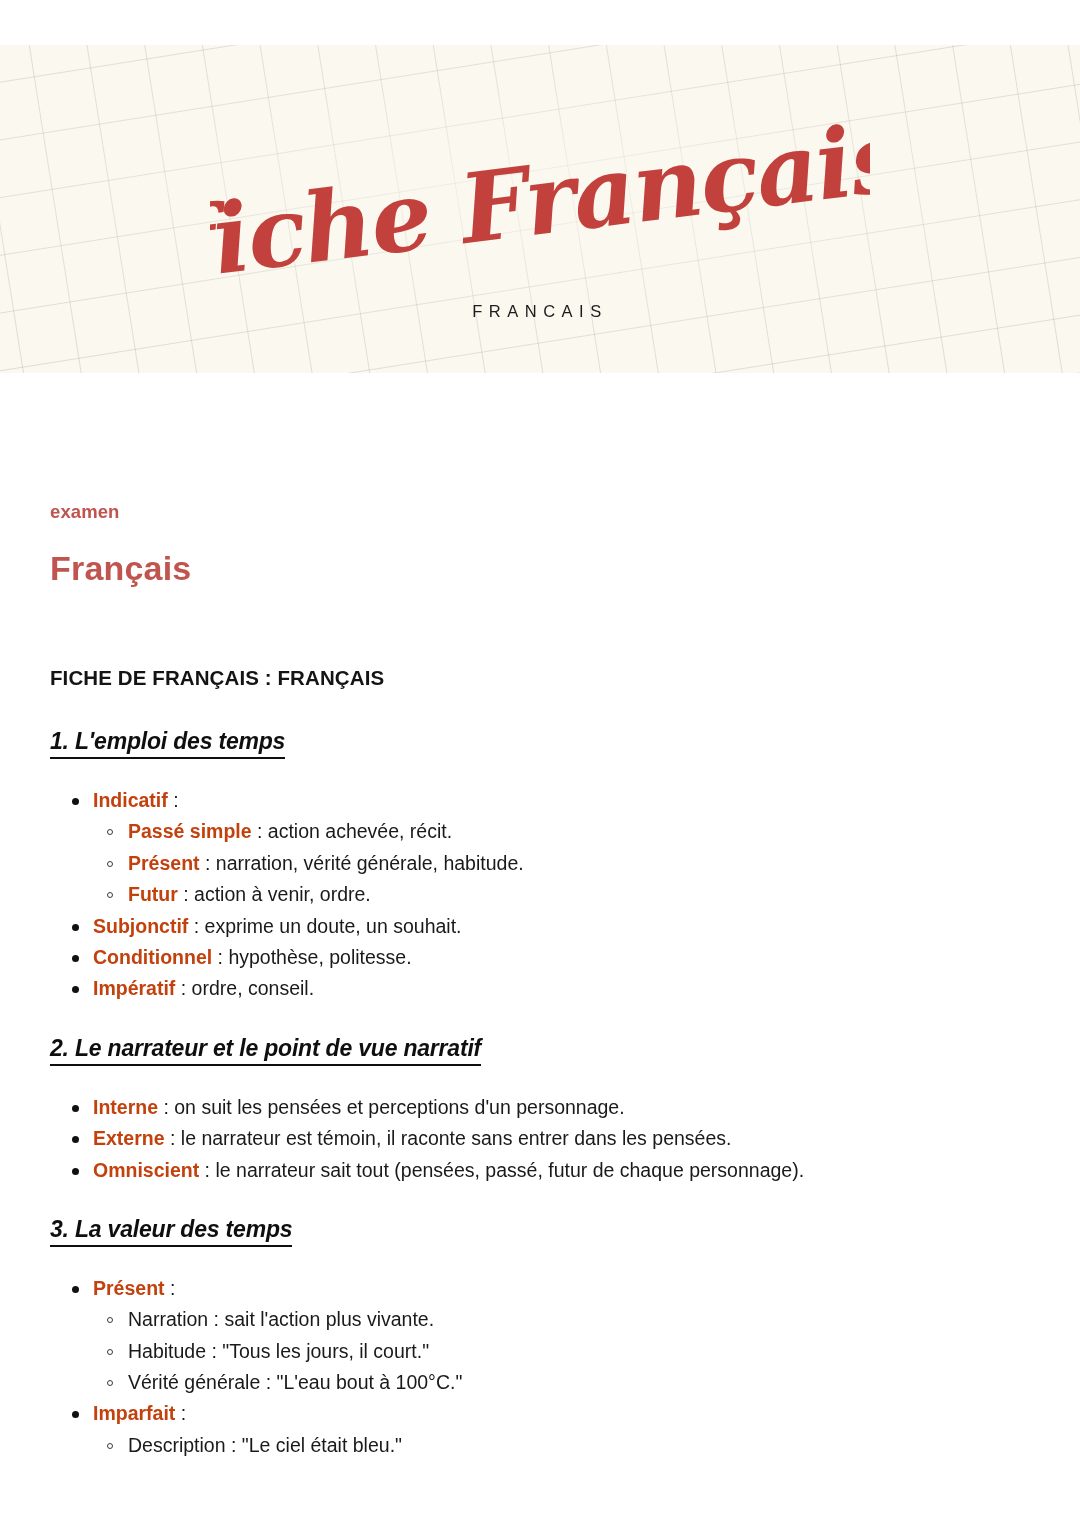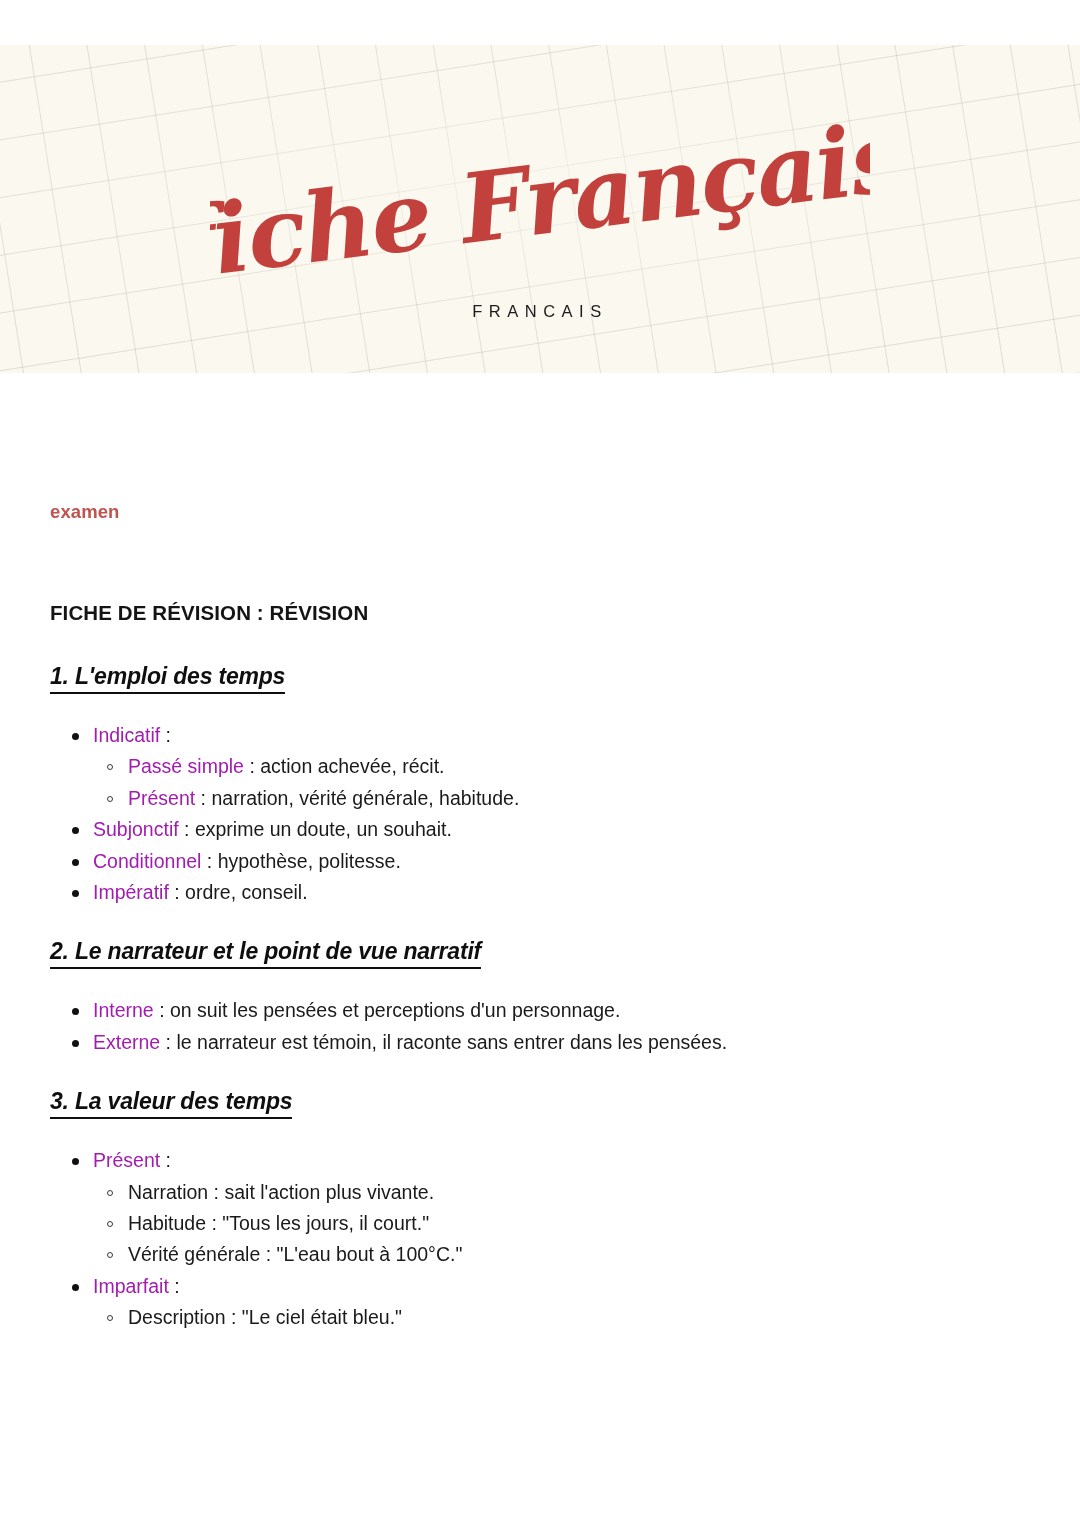--- a/index.html
+++ b/index.html
@@ -163,21 +163,21 @@
     position: absolute;
     left: 2px;
     top: 13px;
     width: 6px;
     height: 6px;
     border-radius: 50%;
     border: 1.4px solid #3a3a3a;
     background: transparent;
     box-sizing: border-box;
   }
-  .term { font-weight: normal; color: #a21caf; }
+  .term { font-weight: bold; color: #c2410c; }
   .li-text { display: block; }
 </style>
 </head>
 <body>
 
 <div class="banner">
   <div class="banner-grid"></div>
   <div class="banner-fade"></div>
   <div class="banner-inner">
     <div class="script-wrap">
@@ -186,37 +186,41 @@
       </svg>
     </div>
     <div class="banner-sub">FRANCAIS</div>
   </div>
 </div>
 
 <div class="page">
 
   <div class="kicker">examen</div>
 
+  <h1 class="doc-title">Français</h1>
 
   <div class="content">
 
-    <div class="intro-heading">FICHE DE RÉVISION : RÉVISION</div>
+    <div class="intro-heading">FICHE DE FRANÇAIS : FRANÇAIS</div>
 
     <div class="section s1">
       <div class="section-heading">1. L'emploi des temps</div>
       <ul class="lvl1">
           <li>
             <span class="li-text"><span class="term">Indicatif</span> :</span>
             <ul class="lvl2">
               <li>
                 <span class="li-text"><span class="term">Passé simple</span> : action achevée, récit.</span>
               </li>
               <li>
                 <span class="li-text"><span class="term">Présent</span> : narration, vérité générale, habitude.</span>
               </li>
+              <li>
+                <span class="li-text"><span class="term">Futur</span> : action à venir, ordre.</span>
+              </li>
             </ul>
           </li>
           <li>
             <span class="li-text"><span class="term">Subjonctif</span> : exprime un doute, un souhait.</span>
           </li>
           <li>
             <span class="li-text"><span class="term">Conditionnel</span> : hypothèse, politesse.</span>
           </li>
           <li>
             <span class="li-text"><span class="term">Impératif</span> : ordre, conseil.</span>
@@ -226,20 +230,23 @@
 
     <div class="section s2">
       <div class="section-heading">2. Le narrateur et le point de vue narratif</div>
       <ul class="lvl1">
           <li>
             <span class="li-text"><span class="term">Interne</span> : on suit les pensées et perceptions d'un personnage.</span>
           </li>
           <li>
             <span class="li-text"><span class="term">Externe</span> : le narrateur est témoin, il raconte sans entrer dans les pensées.</span>
           </li>
+          <li>
+            <span class="li-text"><span class="term">Omniscient</span> : le narrateur sait tout (pensées, passé, futur de chaque personnage).</span>
+          </li>
         </ul>
     </div>
 
     <div class="section s3">
       <div class="section-heading">3. La valeur des temps</div>
       <ul class="lvl1">
           <li>
             <span class="li-text"><span class="term">Présent</span> :</span>
             <ul class="lvl2">
               <li>

